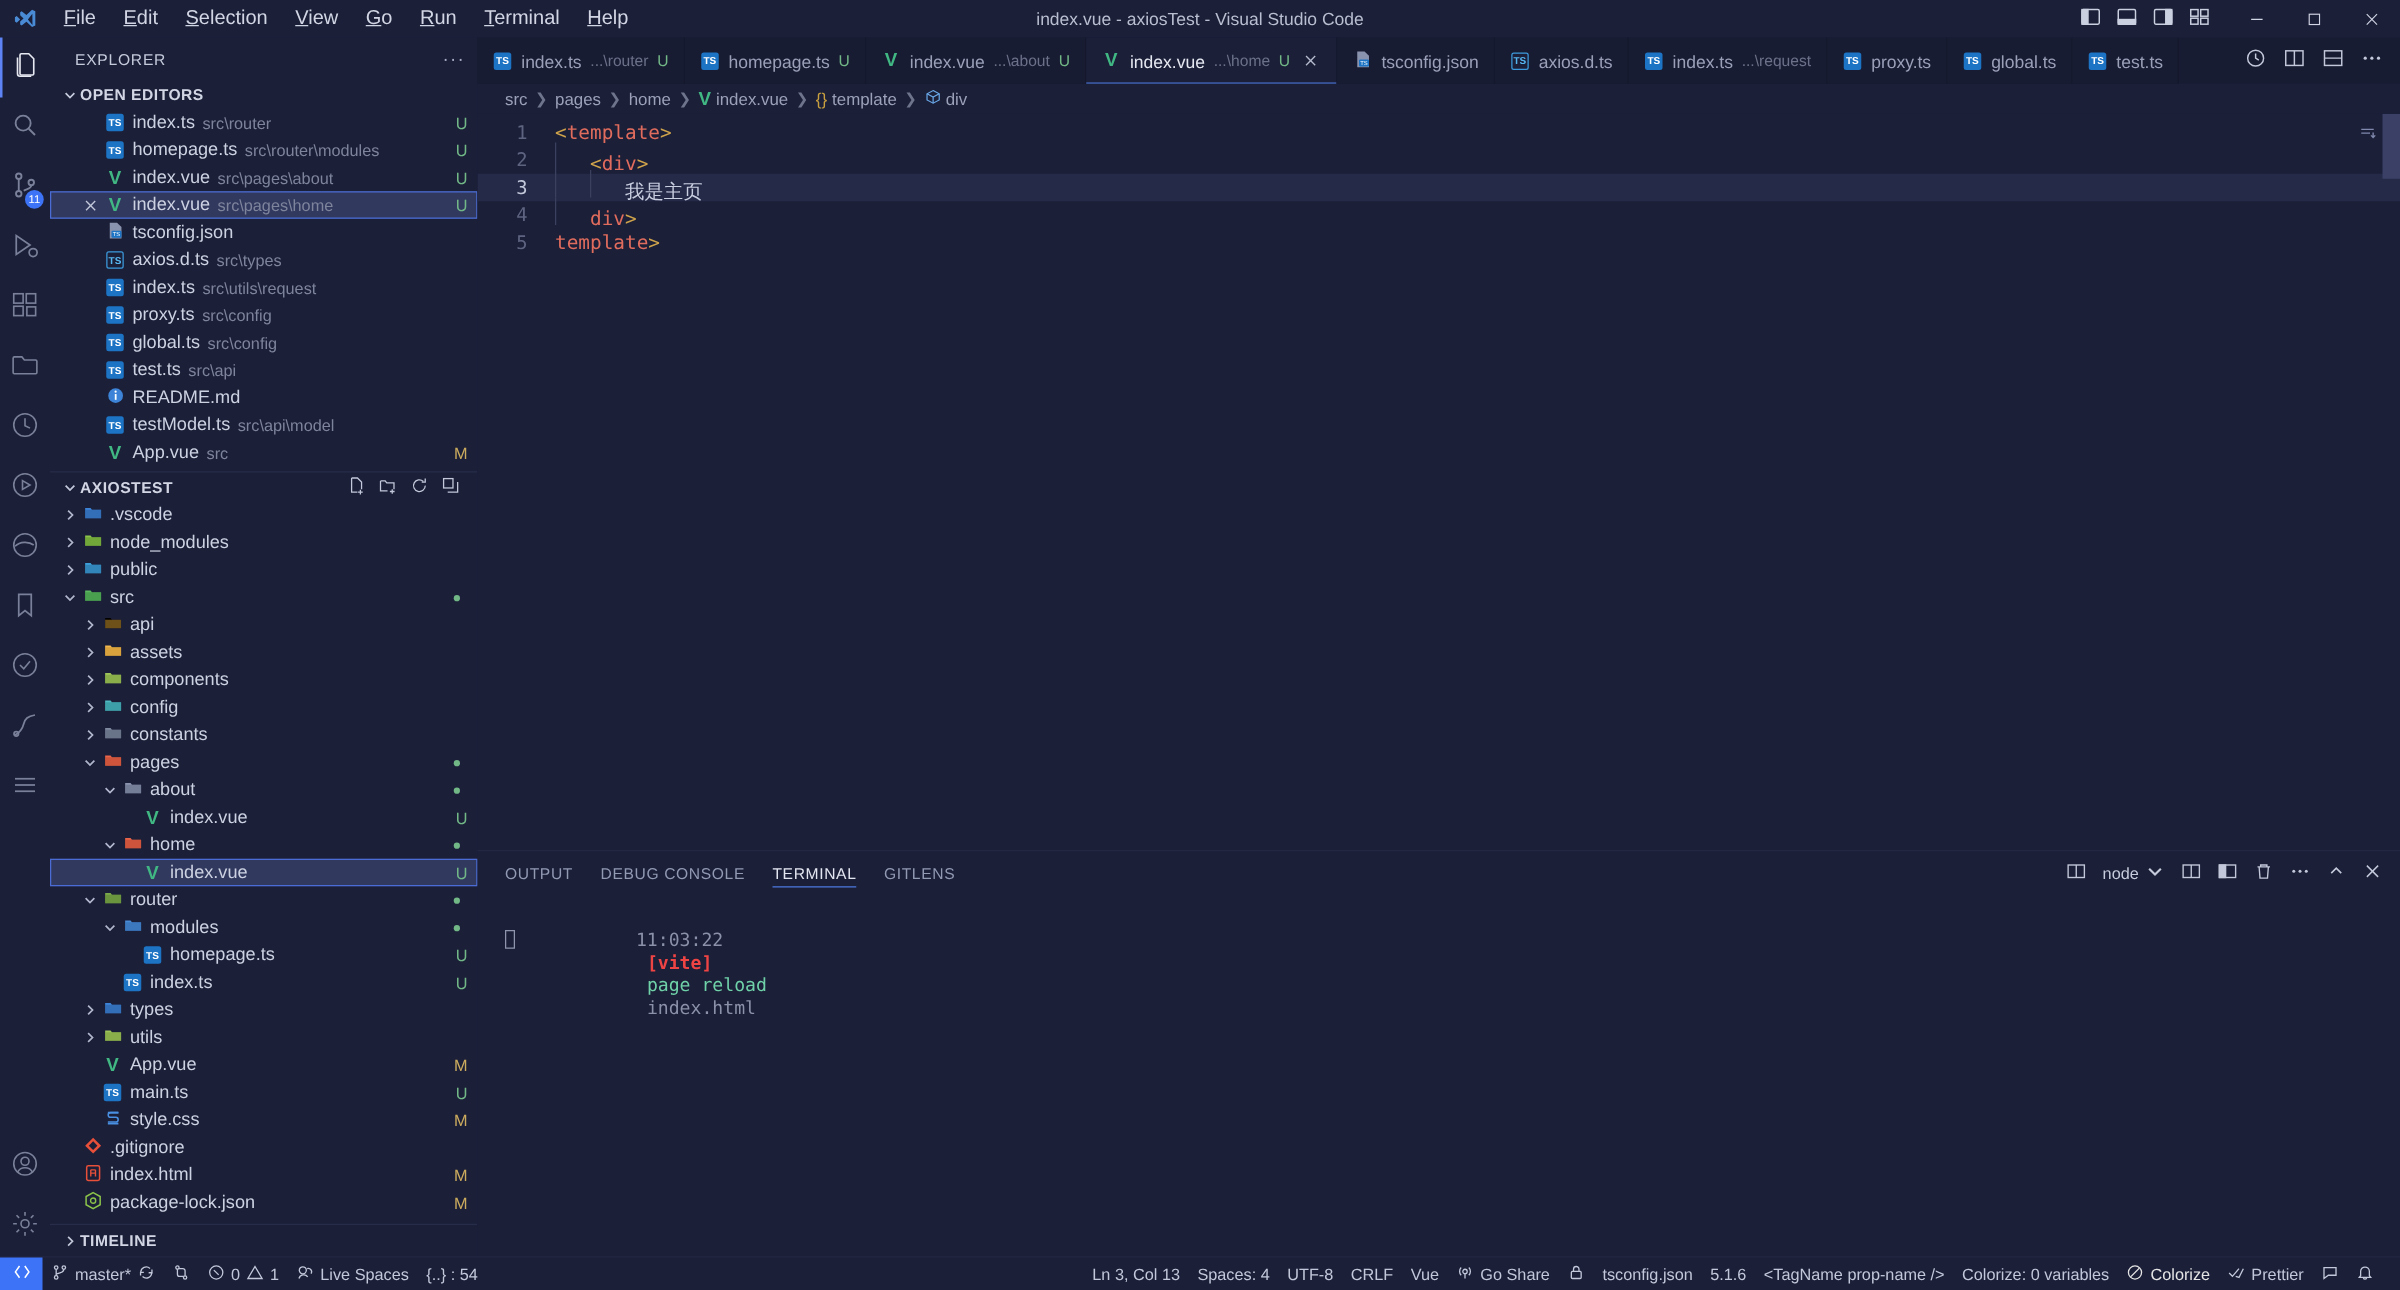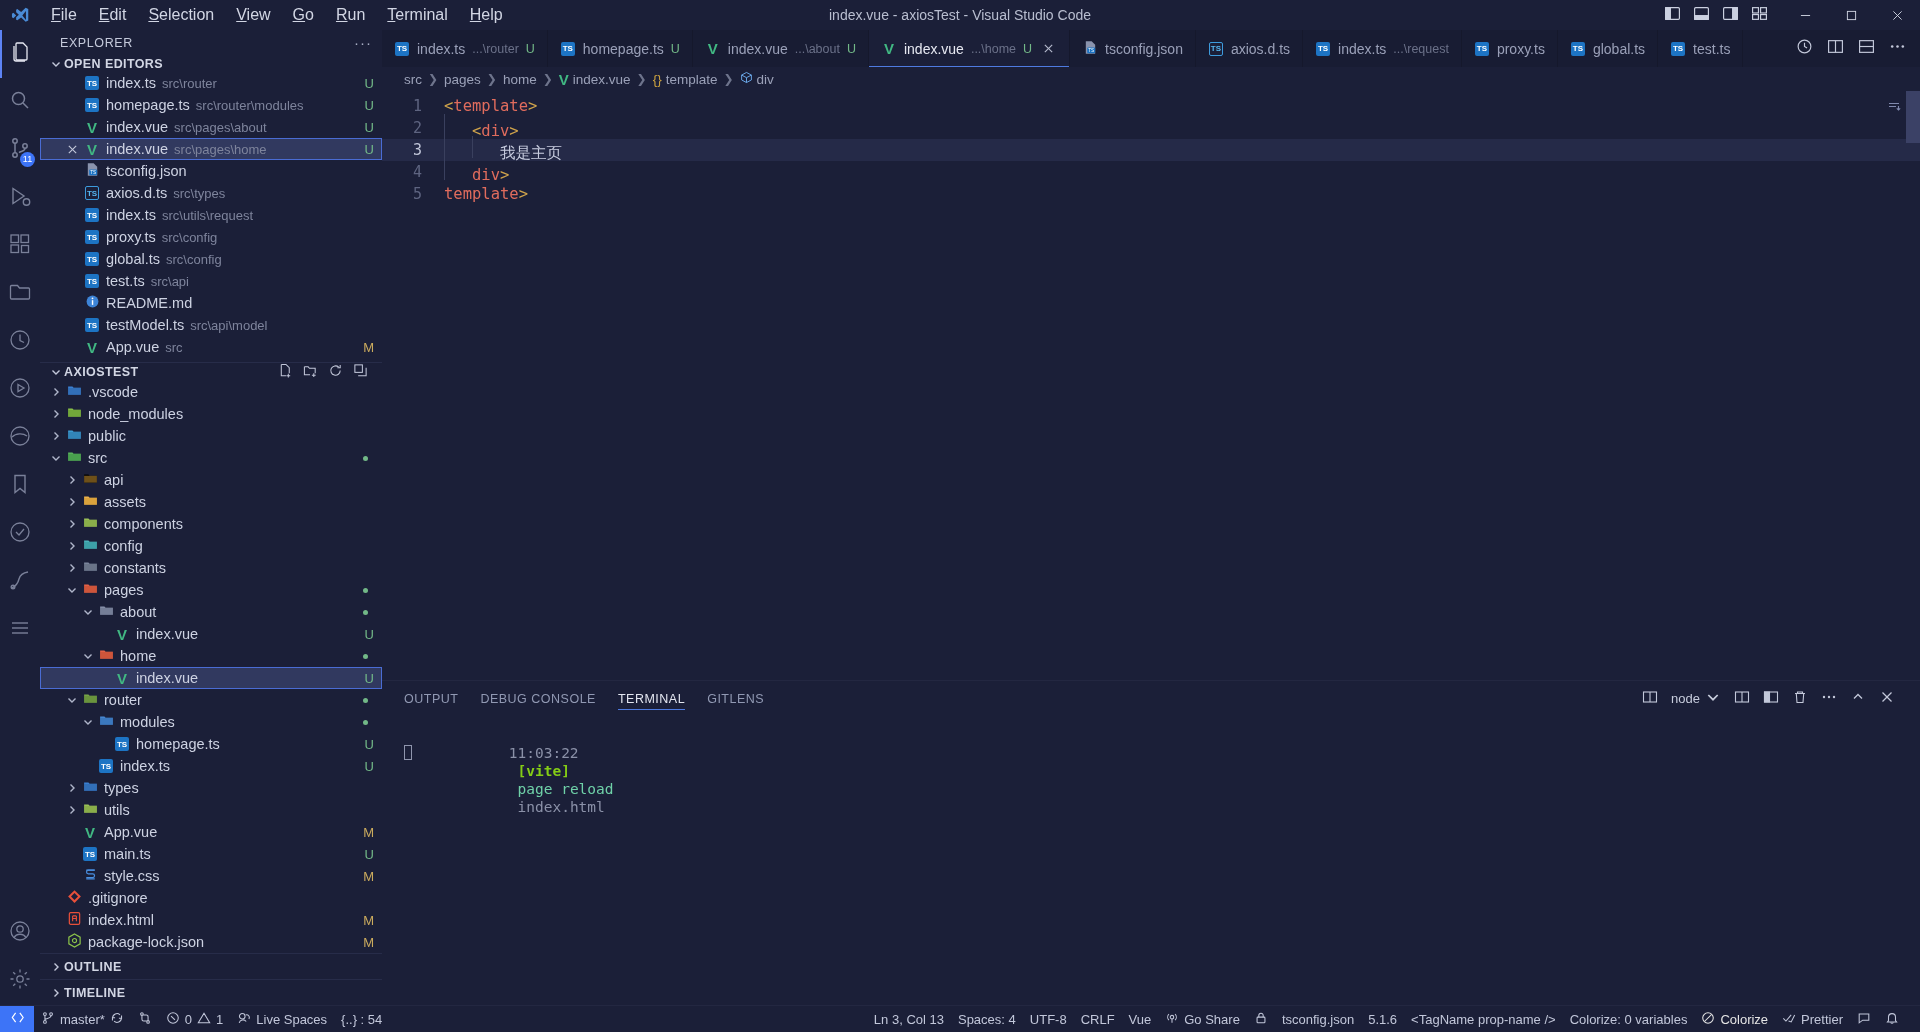--- a/index.html
+++ b/index.html
@@ -152,30 +152,30 @@
   .tok-text { color: #c9cee0; }
   .overview { position:absolute; top:0; right:0; width: 14px; bottom:0; }
   .folding-hint { position:absolute; right: 18px; top: 6px; color:#7c84a5; font-size: 12px; }
 
   
   .panel { flex: 0 0 325px; display: flex; flex-direction: column; border-top: 1px solid #232741; background:#1b1f38;}
   .panel-tabs { height: 35px; display: flex; align-items: center; padding-left: 22px; gap: 22px; flex: 0 0 35px;}
   .ptab { font-size: 12.5px; letter-spacing: .5px; color: #9199b3; text-transform: uppercase; position: relative; height: 35px; display:flex; align-items:center;}
   .ptab.active { color: #e3e6f0; }
   .ptab.active::after { content:""; position:absolute; left:0; right:0; bottom:6px; height:1.5px; background:#4e7ae0; }
-  .panel-actions { margin-left:auto; display:flex; align-items:center; gap: 13px; padding-right: 25px; color:#c3c8da; font-size: 13px;}
+  .panel-actions { margin-left:auto; display:flex; align-items:center; gap: 13px; padding-right: 14px; color:#c3c8da; font-size: 13px;}
   .panel-actions svg { width: 16px; height: 16px; }
   .term-sel { display:flex; align-items:center; gap:5px; font-size:13px; color:#c7ccdc; }
   .terminal {
     flex: 1 1 auto; padding: 10px 0 0 22px; font-family: "DejaVu Sans Mono", monospace;
     font-size: 14.5px; line-height: 18px; color: #cfd4e4;
   }
   .tline { white-space: pre; height: 18px; }
   .t-time { color: #8b91a8; }
-  .t-vite { color: #84cc16; font-weight: bold; }
+  .t-vite { color: #ef4444; font-weight: bold; }
   .t-green { color: #6fd1a8; }
   .t-dim { color: #8b91a8; }
   .t-yellow { color: #d6a85f; }
   .t-cursor { display:inline-block; width:8px; height:15px; border:1px solid #8f95ad; vertical-align: -2px;}
 
   
   .statusbar {
     height: 27px; flex: 0 0 27px; background: #1b1f38; display: flex; align-items: center;
     font-size: 13px; color: #c2c7da; border-top: 1px solid #232741;
   }
@@ -860,28 +860,20 @@
                   <path d="M8 1.1 14 4.5v7L8 14.9 2 11.5v-7z" fill="none" stroke="#8bc34a" stroke-width="1.3"></path>
                   <circle cx="8" cy="8" r="2.2" fill="none" stroke="#8bc34a" stroke-width="1.2"></circle>
                 </svg></span>
             </span>
             <span class="name">package-lock.json</span>
             <span class="badge-right git-yellow">M</span>
           </div>
         </div>
 
       <div class="sb-bottom">
-        <div class="section-head" style="border-top:1px solid #272c49;height:26px;">
-          <span class="chev">
-              <svg viewBox="0 0 12 12" fill="none" stroke="currentColor" stroke-width="1.4">
-                <path d="M4.5 2.5L8 6l-3.5 3.5"></path>
-              </svg>
-            </span>
-          <span>OUTLINE</span>
-        </div>
         <div class="section-head" style="border-top:1px solid #272c49;height:26px;">
           <span class="chev">
               <svg viewBox="0 0 12 12" fill="none" stroke="currentColor" stroke-width="1.4">
                 <path d="M4.5 2.5L8 6l-3.5 3.5"></path>
               </svg>
             </span>
           <span>TIMELINE</span>
         </div>
       </div>
     </div>

